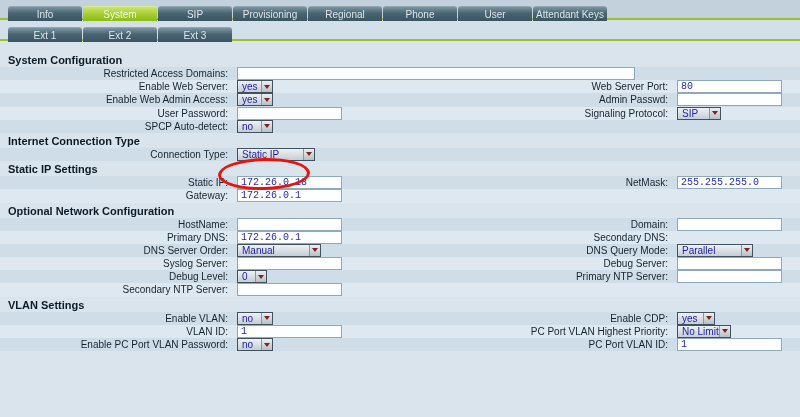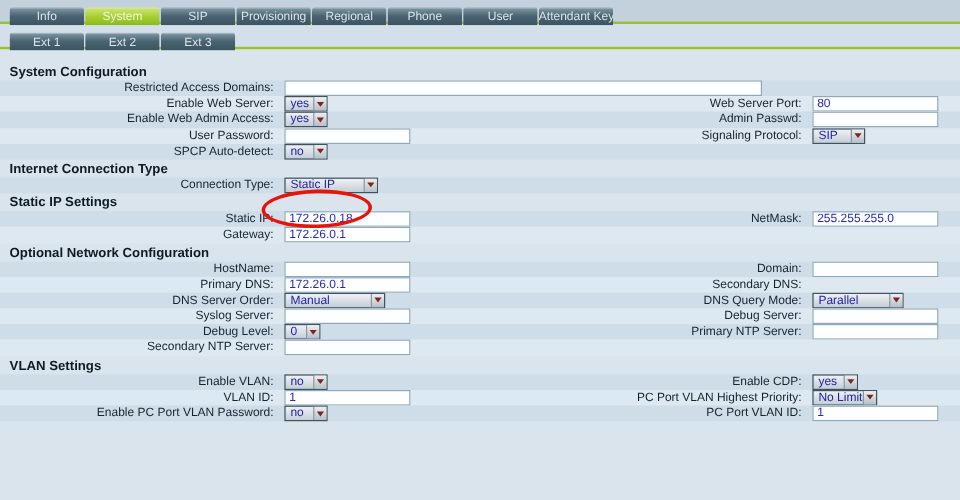--- a/index.html
+++ b/index.html
@@ -4,21 +4,21 @@
 <style>
   * { margin:0; padding:0; box-sizing:border-box; }
   html,body { background:#d9e4ed; }
   body { font-family:"Liberation Sans", sans-serif; }
   .page { position:relative; width:800px; height:417px; background:#d9e4ed; overflow:hidden; }
 
   
   .topbar { height:20px; padding:3px 0 0 8px; background:#c2d1dc; border-bottom:2px solid #9cc22b; white-space:nowrap; }
   .extbar { height:21px; padding:4px 0 0 8px; background:#d3dfe9; border-bottom:2px solid #9cc22b; white-space:nowrap; }
   .tab {
-    display:inline-block; width:62px; height:15px; line-height:15px; margin-right:1px;
+    display:inline-block; width:74px; height:15px; line-height:15px; margin-right:1px;
     text-align:center; font-size:10px; color:#dbe5eb; cursor:default;
     background:linear-gradient(#7d95a2, #4a6472 45%, #3a5462);
     border-radius:3px 3px 0 0; border-top:1px solid #93a7b1;
     overflow:hidden; vertical-align:bottom;
   }
   .tab.active {
     background:linear-gradient(#cde470, #a6ce33 50%, #8abb16);
     border-top:1px solid #d8eb8e; color:#f2f9dc;
   }
 
@@ -32,21 +32,21 @@
   .row.light { background:#dee8f0; }
   .lbl { position:absolute; top:0; height:13.2px; line-height:13.2px; font-size:10px; color:#15242f; text-align:right; }
   .lbl1 { left:0; width:228px; }
   .lbl2 { left:400px; width:268px; }
   .fld { position:absolute; top:0; }
   .f1 { left:237px; }
   .f2 { left:677px; }
 
   .ti {
     height:13px; border:1px solid #8ea9bd; background:#fdfeff; color:#2828b2;
-    font-family:Liberation Sans, sans-serif; font-size:10px; padding:0 3px; outline:none;
+    font-family:Liberation Mono, monospace; font-size:10px; padding:0 3px; outline:none;
     display:block;
   }
 
   .sel {
     display:flex; height:13px; border:1px solid #40525e;
     background:linear-gradient(#eef1f4, #c4ced6); cursor:default;
   }
   .sel-val { flex:1; font-size:10px; line-height:11px; color:#2222a8; padding:0 2px 0 4px; white-space:nowrap; overflow:hidden; }
   .sel-btn {
     width:11px; border-left:1px solid #8a97a0; background:linear-gradient(#eceff1, #b7c0c7);

